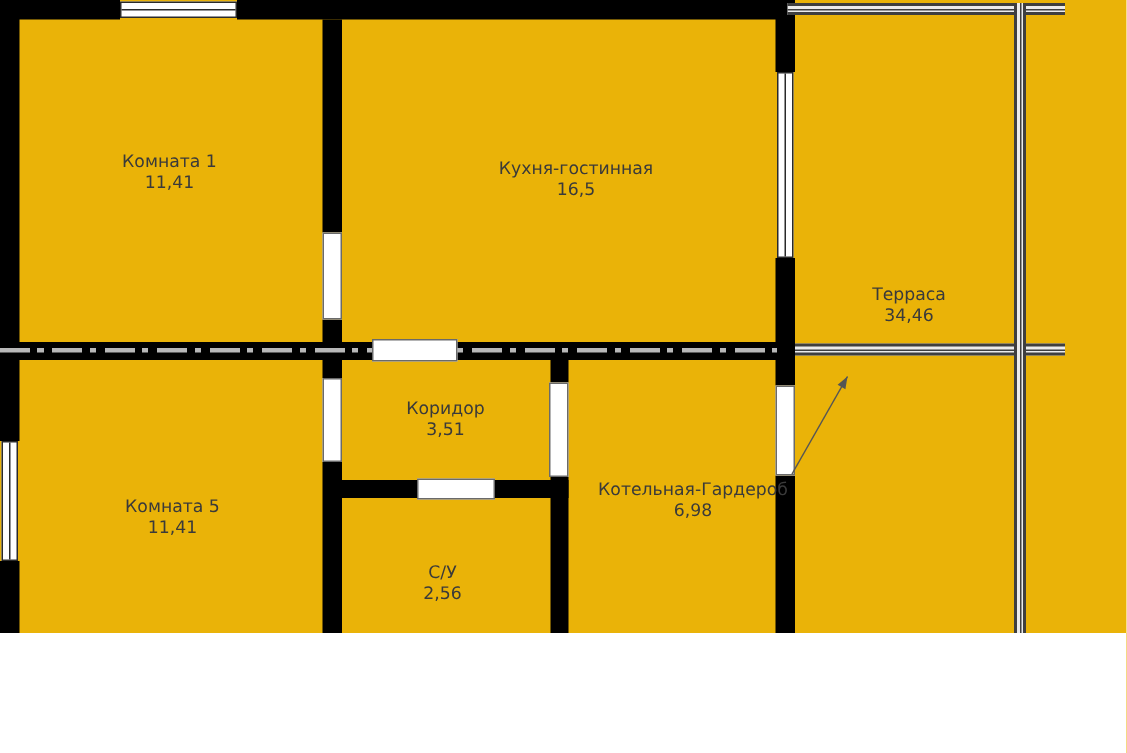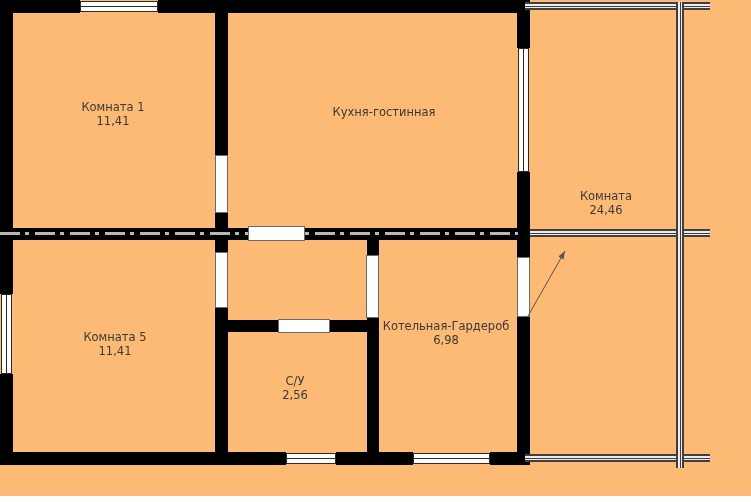--- a/index.html
+++ b/index.html
@@ -1,17 +1,17 @@
 <!DOCTYPE html>
 <html><head>
 <meta charset="utf-8">
 <style>
   html,body{margin:0;padding:0;background:#ffffff;}
   .canvas{
-    position:relative;width:751px;height:496px;background:#fdba74;overflow:hidden;
+    position:relative;width:751px;height:422px;background:#eab308;overflow:hidden;
     font-family:"DejaVu Sans","Liberation Sans",sans-serif;
   }
   .el{position:absolute;box-sizing:border-box;}
   .wall{background:#000000;}
   
   .win{background-color:#ffffff;border:1px solid #2a2a2a;background-repeat:no-repeat;background-position:center;}
   .win-h{background-image:linear-gradient(#2a2a2a,#2a2a2a);background-size:100% 1px;}
   .win-v{background-image:linear-gradient(#2a2a2a,#2a2a2a);background-size:1px 100%;}
   
   .door{background:#ffffff;border:1px solid #6a6a6a;}
@@ -77,36 +77,41 @@
     <polygon points="565,251 563.6,259.5 558.4,256.5" fill="#555"></polygon>
   </svg>
 
   <div class="room-label" style="left:33px;top:100px;width:160px">
     <div class="nm">Комната 1</div>
     <div class="ar">11,41</div>
   </div>
 
   <div class="room-label" style="left:304px;top:105px;width:160px">
     <div class="nm">Кухня-гостинная</div>
+    <div class="ar">16,5</div>
   </div>
 
   <div class="room-label" style="left:546px;top:189px;width:120px">
-    <div class="nm">Комната</div>
-    <div class="ar">24,46</div>
+    <div class="nm">Терраса</div>
+    <div class="ar">34,46</div>
   </div>
 
   <div class="room-label" style="left:35px;top:330px;width:160px">
     <div class="nm">Комната 5</div>
     <div class="ar">11,41</div>
   </div>
 
+  <div class="room-label" style="left:237px;top:265px;width:120px">
+    <div class="nm">Коридор</div>
+    <div class="ar">3,51</div>
+  </div>
 
   <div class="room-label" style="left:245px;top:374px;width:100px">
     <div class="nm">С/У</div>
     <div class="ar">2,56</div>
   </div>
 
-  <div class="room-label" style="left:356px;top:319px;width:180px">
+  <div class="room-label" style="left:372px;top:319px;width:180px">
     <div class="nm">Котельная-Гардероб</div>
     <div class="ar">6,98</div>
   </div>
 
 </div>
 
 </body></html>

